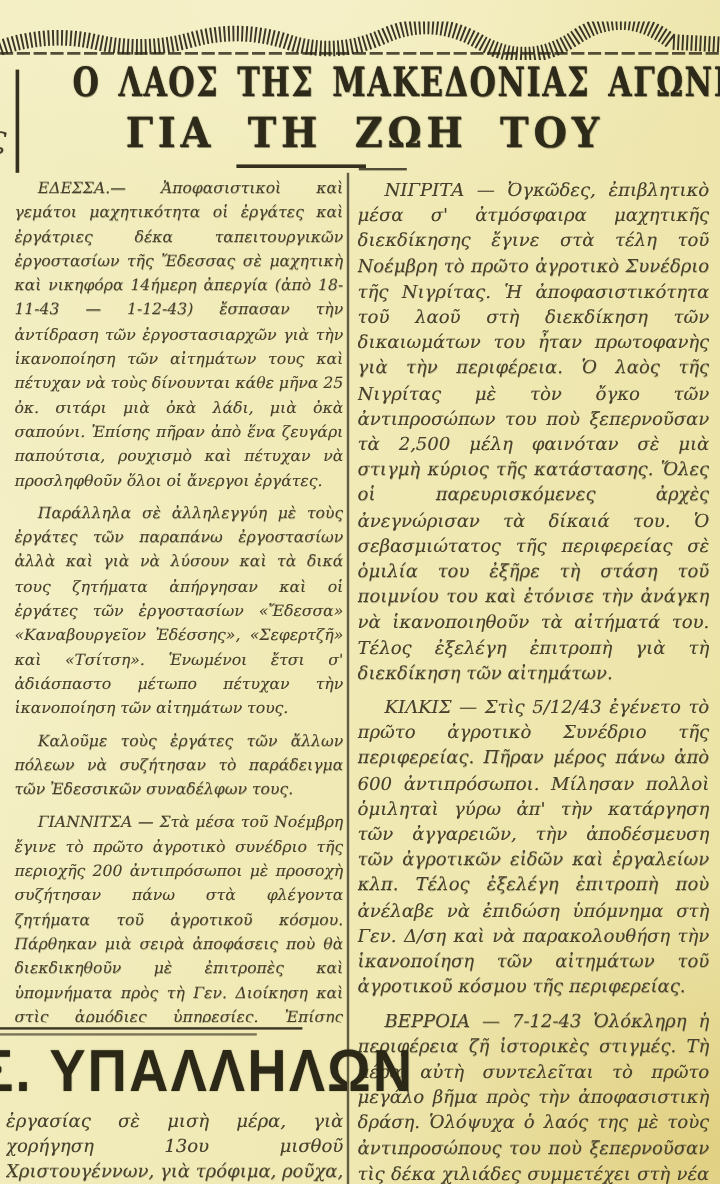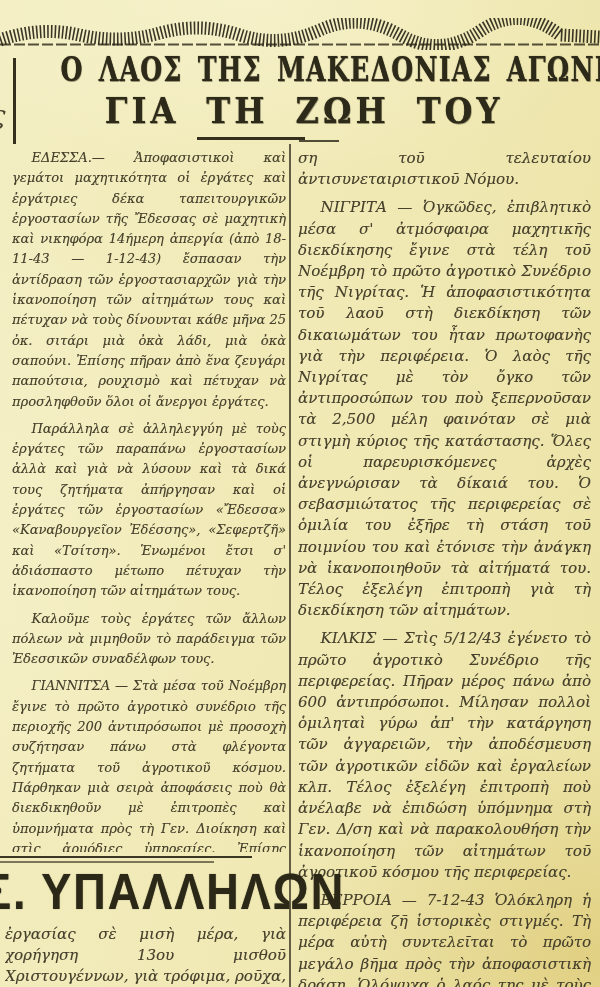--- a/index.html
+++ b/index.html
@@ -63,26 +63,25 @@
     <div class="l2">ΓΙΑ ΤΗ ΖΩΗ ΤΟΥ</div>
   </div>
   <div class="head-rule-a"></div>
   <div class="head-rule-b"></div>
 
   <div class="divider"></div>
 
   <div class="col col-left">
     <p>ΕΔΕΣΣΑ.— Ἀποφασιστικοὶ καὶ γεμάτοι μαχητικότητα οἱ ἐργάτες καὶ ἐργάτριες δέκα ταπειτουργικῶν ἐργοστασίων τῆς Ἔδεσσας σὲ μαχητικὴ καὶ νικηφόρα 14ήμερη ἀπεργία (ἀπὸ 18-11-43 — 1-12-43) ἔσπασαν τὴν ἀντίδραση τῶν ἐργοστασιαρχῶν γιὰ τὴν ἱκανοποίηση τῶν αἰτημάτων τους καὶ πέτυχαν νὰ τοὺς δίνουνται κάθε μῆνα 25 ὀκ. σιτάρι μιὰ ὀκὰ λάδι, μιὰ ὀκὰ σαπούνι. Ἐπίσης πῆραν ἀπὸ ἕνα ζευγάρι παπούτσια, ρουχισμὸ καὶ πέτυχαν νὰ προσληφθοῦν ὅλοι οἱ ἄνεργοι ἐργάτες.</p>
     <p>Παράλληλα σὲ ἀλληλεγγύη μὲ τοὺς ἐργάτες τῶν παραπάνω ἐργοστασίων ἀλλὰ καὶ γιὰ νὰ λύσουν καὶ τὰ δικά τους ζητήματα ἀπήργησαν καὶ οἱ ἐργάτες τῶν ἐργοστασίων «Ἔδεσσα» «Καναβουργεῖον Ἐδέσσης», «Σεφερτζῆ» καὶ «Τσίτση». Ἑνωμένοι ἔτσι σ' ἀδιάσπαστο μέτωπο πέτυχαν τὴν ἱκανοποίηση τῶν αἰτημάτων τους.</p>
-    <p>Καλοῦμε τοὺς ἐργάτες τῶν ἄλλων πόλεων νὰ μιμηθοῦν τὸ παράδειγμα τῶν Ἐδεσσικῶν συναδέλφων τους.</p>
+    <p>Καλοῦμε τοὺς ἐργάτες τῶν ἄλλων πόλεων νὰ συζήτησαν τὸ παράδειγμα τῶν Ἐδεσσικῶν συναδέλφων τους.</p>
     <p>ΓΙΑΝΝΙΤΣΑ — Στὰ μέσα τοῦ Νοέμβρη ἔγινε τὸ πρῶτο ἀγροτικὸ συνέδριο τῆς περιοχῆς 200 ἀντιπρόσωποι μὲ προσοχὴ συζήτησαν πάνω στὰ φλέγοντα ζητήματα τοῦ ἀγροτικοῦ κόσμου. Πάρθηκαν μιὰ σειρὰ ἀποφάσεις ποὺ θὰ διεκδικηθοῦν μὲ ἐπιτροπὲς καὶ ὑπομνήματα πρὸς τὴ Γεν. Διοίκηση καὶ στὶς ἁρμόδιες ὑπηρεσίες. Ἐπίσης ἀποφασίστηκε νὰ σταλεῖ τηλεγράφημα πρὸς τὸ Ὑπουργεῖο Γεωργίας γιὰ τὴ κατάργη-</p>
   </div>
 
   <div class="col col-right">
-    <p class="no-indent">ση τοῦ τελευταίου ἀντισυνεταιριστικοῦ Νόμου.</p>
     <p>ΝΙΓΡΙΤΑ — Ὀγκῶδες, ἐπιβλητικὸ μέσα σ' ἀτμόσφαιρα μαχητικῆς διεκδίκησης ἔγινε στὰ τέλη τοῦ Νοέμβρη τὸ πρῶτο ἀγροτικὸ Συνέδριο τῆς Νιγρίτας. Ἡ ἀποφασιστικότητα τοῦ λαοῦ στὴ διεκδίκηση τῶν δικαιωμάτων του ἦταν πρωτοφανὴς γιὰ τὴν περιφέρεια. Ὁ λαὸς τῆς Νιγρίτας μὲ τὸν ὄγκο τῶν ἀντιπροσώπων του ποὺ ξεπερνοῦσαν τὰ 2,500 μέλη φαινόταν σὲ μιὰ στιγμὴ κύριος τῆς κατάστασης. Ὅλες οἱ παρευρισκόμενες ἀρχὲς ἀνεγνώρισαν τὰ δίκαιά του. Ὁ σεβασμιώτατος τῆς περιφερείας σὲ ὁμιλία του ἐξῆρε τὴ στάση τοῦ ποιμνίου του καὶ ἐτόνισε τὴν ἀνάγκη νὰ ἱκανοποιηθοῦν τὰ αἰτήματά του. Τέλος ἐξελέγη ἐπιτροπὴ γιὰ τὴ διεκδίκηση τῶν αἰτημάτων.</p>
     <p>ΚΙΛΚΙΣ — Στὶς 5/12/43 ἐγένετο τὸ πρῶτο ἀγροτικὸ Συνέδριο τῆς περιφερείας. Πῆραν μέρος πάνω ἀπὸ 600 ἀντιπρόσωποι. Μίλησαν πολλοὶ ὁμιληταὶ γύρω ἀπ' τὴν κατάργηση τῶν ἀγγαρειῶν, τὴν ἀποδέσμευση τῶν ἀγροτικῶν εἰδῶν καὶ ἐργαλείων κλπ. Τέλος ἐξελέγη ἐπιτροπὴ ποὺ ἀνέλαβε νὰ ἐπιδώση ὑπόμνημα στὴ Γεν. Δ/ση καὶ νὰ παρακολουθήση τὴν ἱκανοποίηση τῶν αἰτημάτων τοῦ ἀγροτικοῦ κόσμου τῆς περιφερείας.</p>
     <p>ΒΕΡΡΟΙΑ — 7-12-43 Ὁλόκληρη ἡ περιφέρεια ζῆ ἱστορικὲς στιγμές. Τὴ μέρα αὐτὴ συντελεῖται τὸ πρῶτο μεγάλο βῆμα πρὸς τὴν ἀποφασιστικὴ δράση. Ὁλόψυχα ὁ λαός της μὲ τοὺς ἀντιπροσώπους του ποὺ ξεπερνοῦσαν τὶς δέκα χιλιάδες συμμετέχει στὴ νέα ζωηρὴ πνοὴ ἀγῶνα ἐνάντια στὴ δεκάτη, ἐπιτάξεις, ἀγγαρεῖες κλπ. Ἔτσι καὶ ἡ γωνιὰ αὐτὴ τῆς Μακεδονίας γίνεται ἀπὸ δῶ καὶ πέρα μιὰ στερεὰ βάση ἐξόρμησης καὶ γεννᾶ τὴν ἐλπίδα μιᾶς καὶ</p>
   </div>
 
   <div class="rule-a"></div>
   <div class="rule-b"></div>
   <div class="bottom-headline">Σ. ΥΠΑΛΛΗΛΩΝ</div>
   <div class="bottom-para">ἐργασίας σὲ μισὴ μέρα, γιὰ χορήγηση 13ου μισθοῦ Χριστουγέννων, γιὰ τρόφιμα, ροῦχα, ὑπόδυση, ξύλα, κάρβουνα καὶ τιμαριθμικὴ προσαρμογή. Ἡ δική</div>
 

